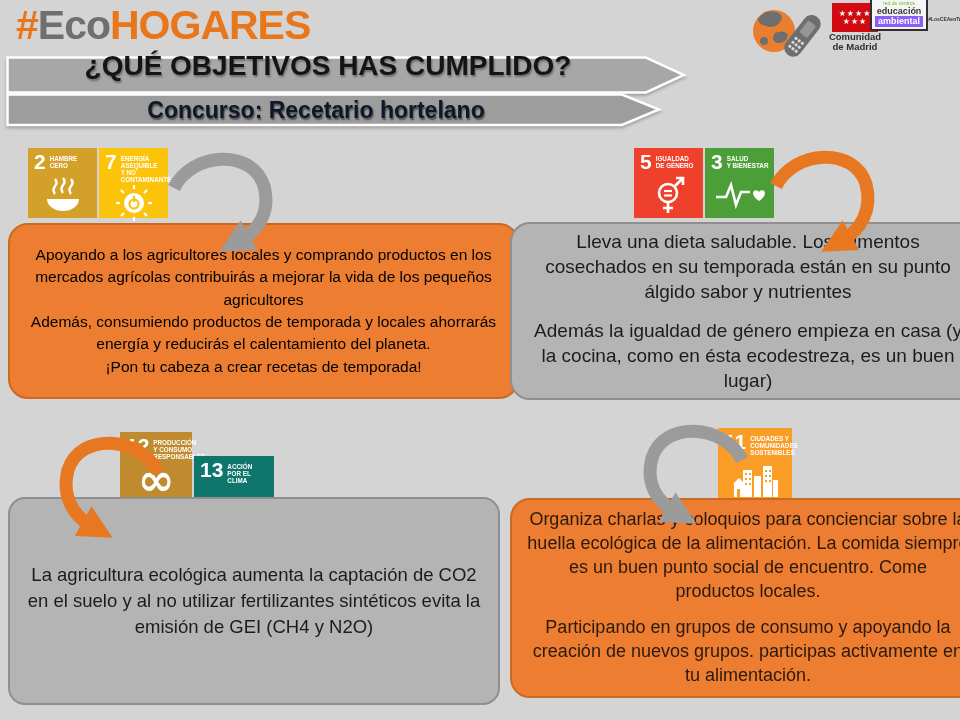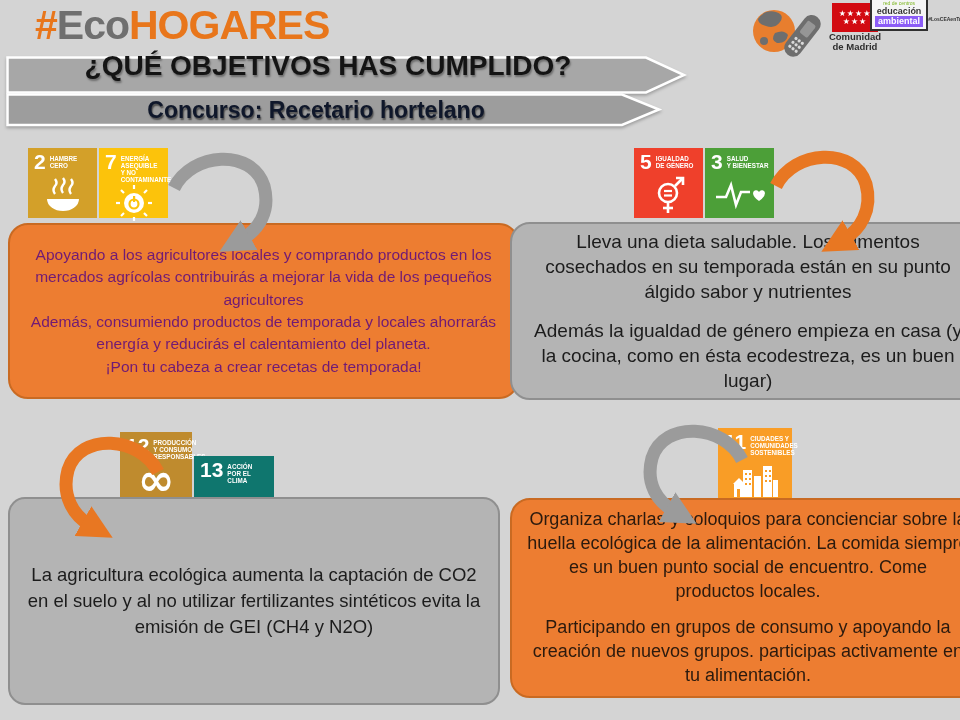--- a/index.html
+++ b/index.html
@@ -1,20 +1,20 @@
 <!DOCTYPE html>
 <html><head>
 <meta charset="utf-8">
 <style>
   html,body{margin:0;padding:0;}
   body{width:960px;height:720px;font-family:"Liberation Sans",sans-serif;-webkit-font-smoothing:antialiased;}
   .slide{position:relative;width:960px;height:720px;background:#d4d4d4;overflow:hidden;}
 
   
-  .title{position:absolute;left:35px;top:2px;font-size:41px;font-weight:900;letter-spacing:-1px;white-space:nowrap;}
+  .title{position:absolute;left:16px;top:2px;font-size:41px;font-weight:900;letter-spacing:-1px;white-space:nowrap;}
   .title .hash,.title .rest{color:#e8761b;}
   .title .eco{color:#6f6f6f;}
 
   .logo-strip{position:absolute;right:4px;top:3px;display:flex;align-items:flex-start;gap:6px;}
   .madrid-logo{display:flex;flex-direction:column;align-items:center;width:54px;}
   .madrid-flag{width:46px;height:29px;background:#d20a11;display:flex;flex-direction:column;justify-content:center;align-items:center;}
   .stars-row{color:#fff;font-size:8px;line-height:8px;letter-spacing:1px;}
   .madrid-text{font-size:9.5px;font-weight:bold;color:#2e2e2e;line-height:1.05;text-align:center;margin-top:0;}
 
   .edu-logo{display:flex;flex-direction:row;align-items:center;width:68px;position:relative;justify-content:center;}
@@ -41,21 +41,21 @@
 
   
   .arrow{position:absolute;z-index:5;}
   .flip{transform:scaleX(-1);}
 
   
   .box{position:absolute;border-radius:20px;display:flex;flex-direction:column;justify-content:center;text-align:center;z-index:2;}
   .box p{margin:0;}
   .box-orange{background:#ed7d31;border:2px solid #c96a22;}
   .box-gray{background:#b4b4b4;border:2px solid #8f8f8f;}
-  .tl-box{left:8px;top:223px;width:479px;height:160px;padding:6px 14px;color:#701a75;font-size:15.5px;line-height:1.45;justify-content:center;}
+  .tl-box{left:8px;top:223px;width:479px;height:160px;padding:6px 14px;color:#000000;font-size:15.5px;line-height:1.45;justify-content:center;}
   .tr-box{left:510px;top:222px;width:442px;height:166px;padding:4px 15px;color:#1c1c1c;font-size:19px;line-height:1.32;}
   .tr-box p + p, .br-box p + p{margin-top:13px;}
   .bl-box{left:8px;top:497px;width:460px;height:192px;padding:6px 14px;color:#1c1c1c;font-size:18.5px;line-height:1.4;border-radius:17px;}
   .br-box{left:510px;top:498px;width:442px;height:188px;padding:4px 15px;color:#2b1a0e;font-size:18px;line-height:1.32;}
 </style>
 </head>
 <body>
 
 <div class="slide">
 

